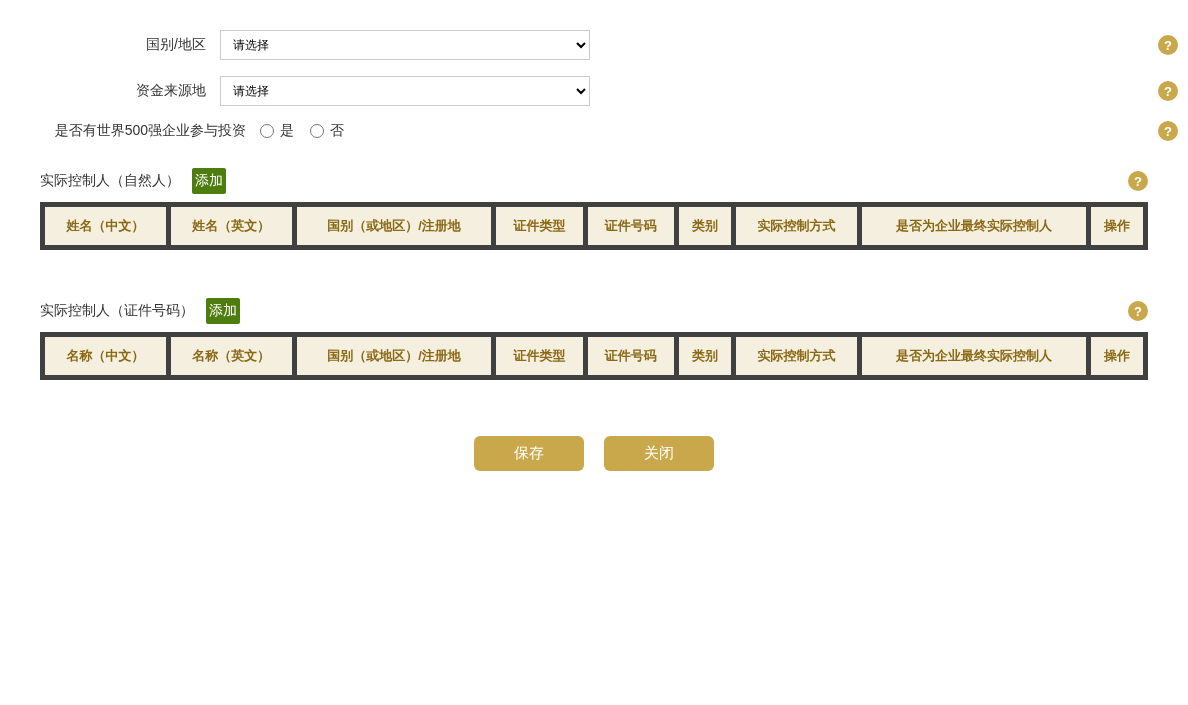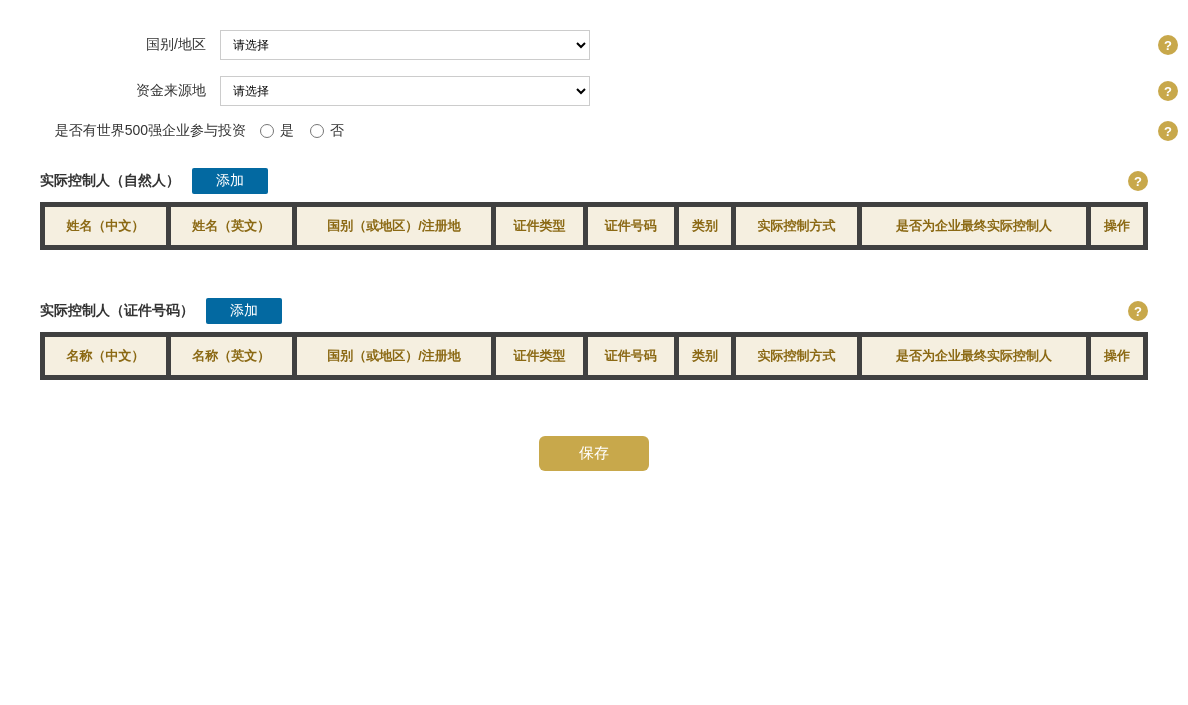--- a/index.html
+++ b/index.html
@@ -91,28 +91,28 @@
 
     .radio-option input[type="radio"] {
       cursor: pointer;
       width: 14px;
       height: 14px;
     }
 
     .section-title {
       font-size: 14px;
       color: #333;
-      font-weight: bold;
+      font-weight: normal;
     }
 
     .add-btn {
-      background: #0369a1;
+      background: #4d7c0f;
       color: white;
       border: none;
-      padding: 4px 24px;
+      padding: 4px 3px;
       font-size: 14px;
       cursor: pointer;
       border-radius: 2px;
     }
 
     .section-help {
       width: 20px;
       height: 20px;
       background: #c8a84b;
       border-radius: 50%;
@@ -272,13 +272,14 @@
     <tbody>
       <tr>
         <td colspan="9" style="height:10px; border:none; background:white;"></td>
       </tr>
     </tbody>
   </table>
 </div>
 
 <div class="bottom-buttons">
   <button class="btn-save">保存</button>
+  <button class="btn-close">关闭</button>
 </div>
 
 </body></html>

